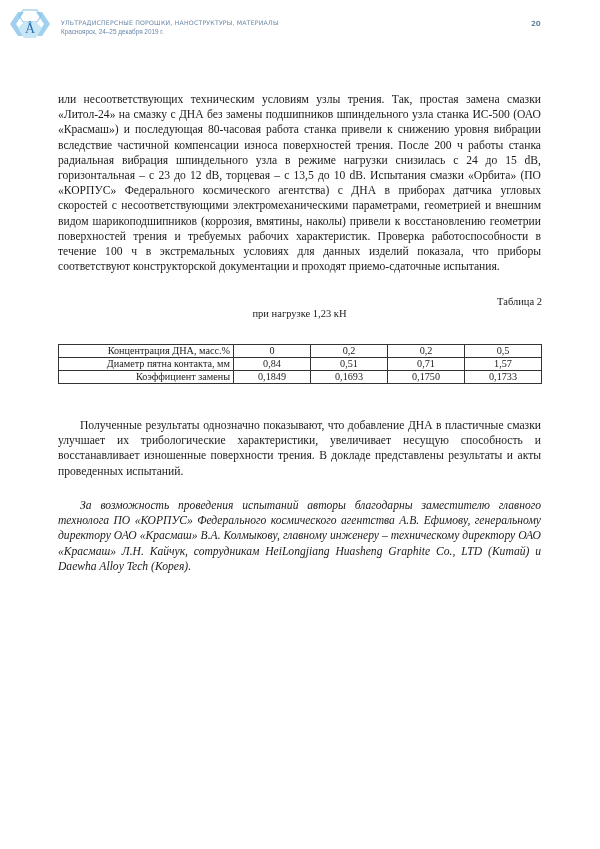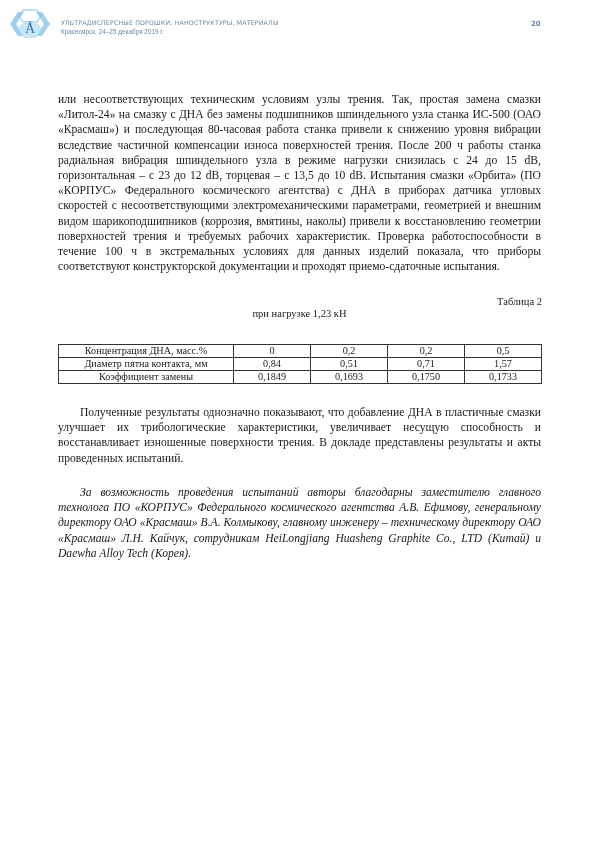--- a/index.html
+++ b/index.html
@@ -5,26 +5,26 @@
   html, body { margin:0; padding:0; background:#ffffff; }
   body { width:600px; height:849px; position:relative; overflow:hidden; font-family:"Liberation Serif", serif; color:#1a1a1a; }
   .header { position:absolute; left:0; top:0; width:600px; height:48px; }
   .logo { position:absolute; left:4px; top:8px; width:52px; height:32px; }
   .hdr-title { position:absolute; left:61px; top:19px; font-family:"DejaVu Sans", sans-serif; font-size:6.2px; color:#6a87a6; letter-spacing:0.2px; white-space:nowrap; }
   .hdr-sub { position:absolute; left:61px; top:28px; font-family:Liberation Sans, sans-serif; font-size:6.4px; color:#6a87a6; white-space:nowrap; }
   .pagenum { position:absolute; left:531px; top:20px; font-family:"DejaVu Sans", sans-serif; font-size:7px; font-weight:bold; color:#6a87a6; }
 
   .body-text { position:absolute; left:58px; width:483px; font-size:11.6px; line-height:15.2px; text-align:justify; }
   .p1 { top:92px; }
-  .indent { text-indent:22px; }
+  .indent { text-indent:22px;margin-top:13px; }
   .table-label { position:absolute; right:58px; top:296px; font-size:10.5px; }
   .table-caption { position:absolute; left:58px; width:483px; top:308px; font-size:10.5px; line-height:12.5px; text-align:center; }
   table.data { position:absolute; left:58px; top:344px; width:484px; border-collapse:collapse; font-size:10.2px; }
   table.data td { border:1px solid #333; padding:0 3px; height:12px; line-height:12px; text-align:center; }
-  table.data td.rowhead { text-align:center; width:168px; }
+  table.data td.rowhead { text-align:right; width:168px; }
   .p2 { top:405px; }
   .p3 { top:485px; font-style:italic; }
 </style>
 </head>
 <body>
 
 <div class="header">
   <svg class="logo" viewBox="0 0 52 32">
     <polygon points="6,16 14,4 20,4 12,16 20,28 14,28" fill="#9fd0ee"></polygon>
     <polygon points="46,16 38,4 32,4 40,16 32,28 38,28" fill="#9fd0ee"></polygon>

